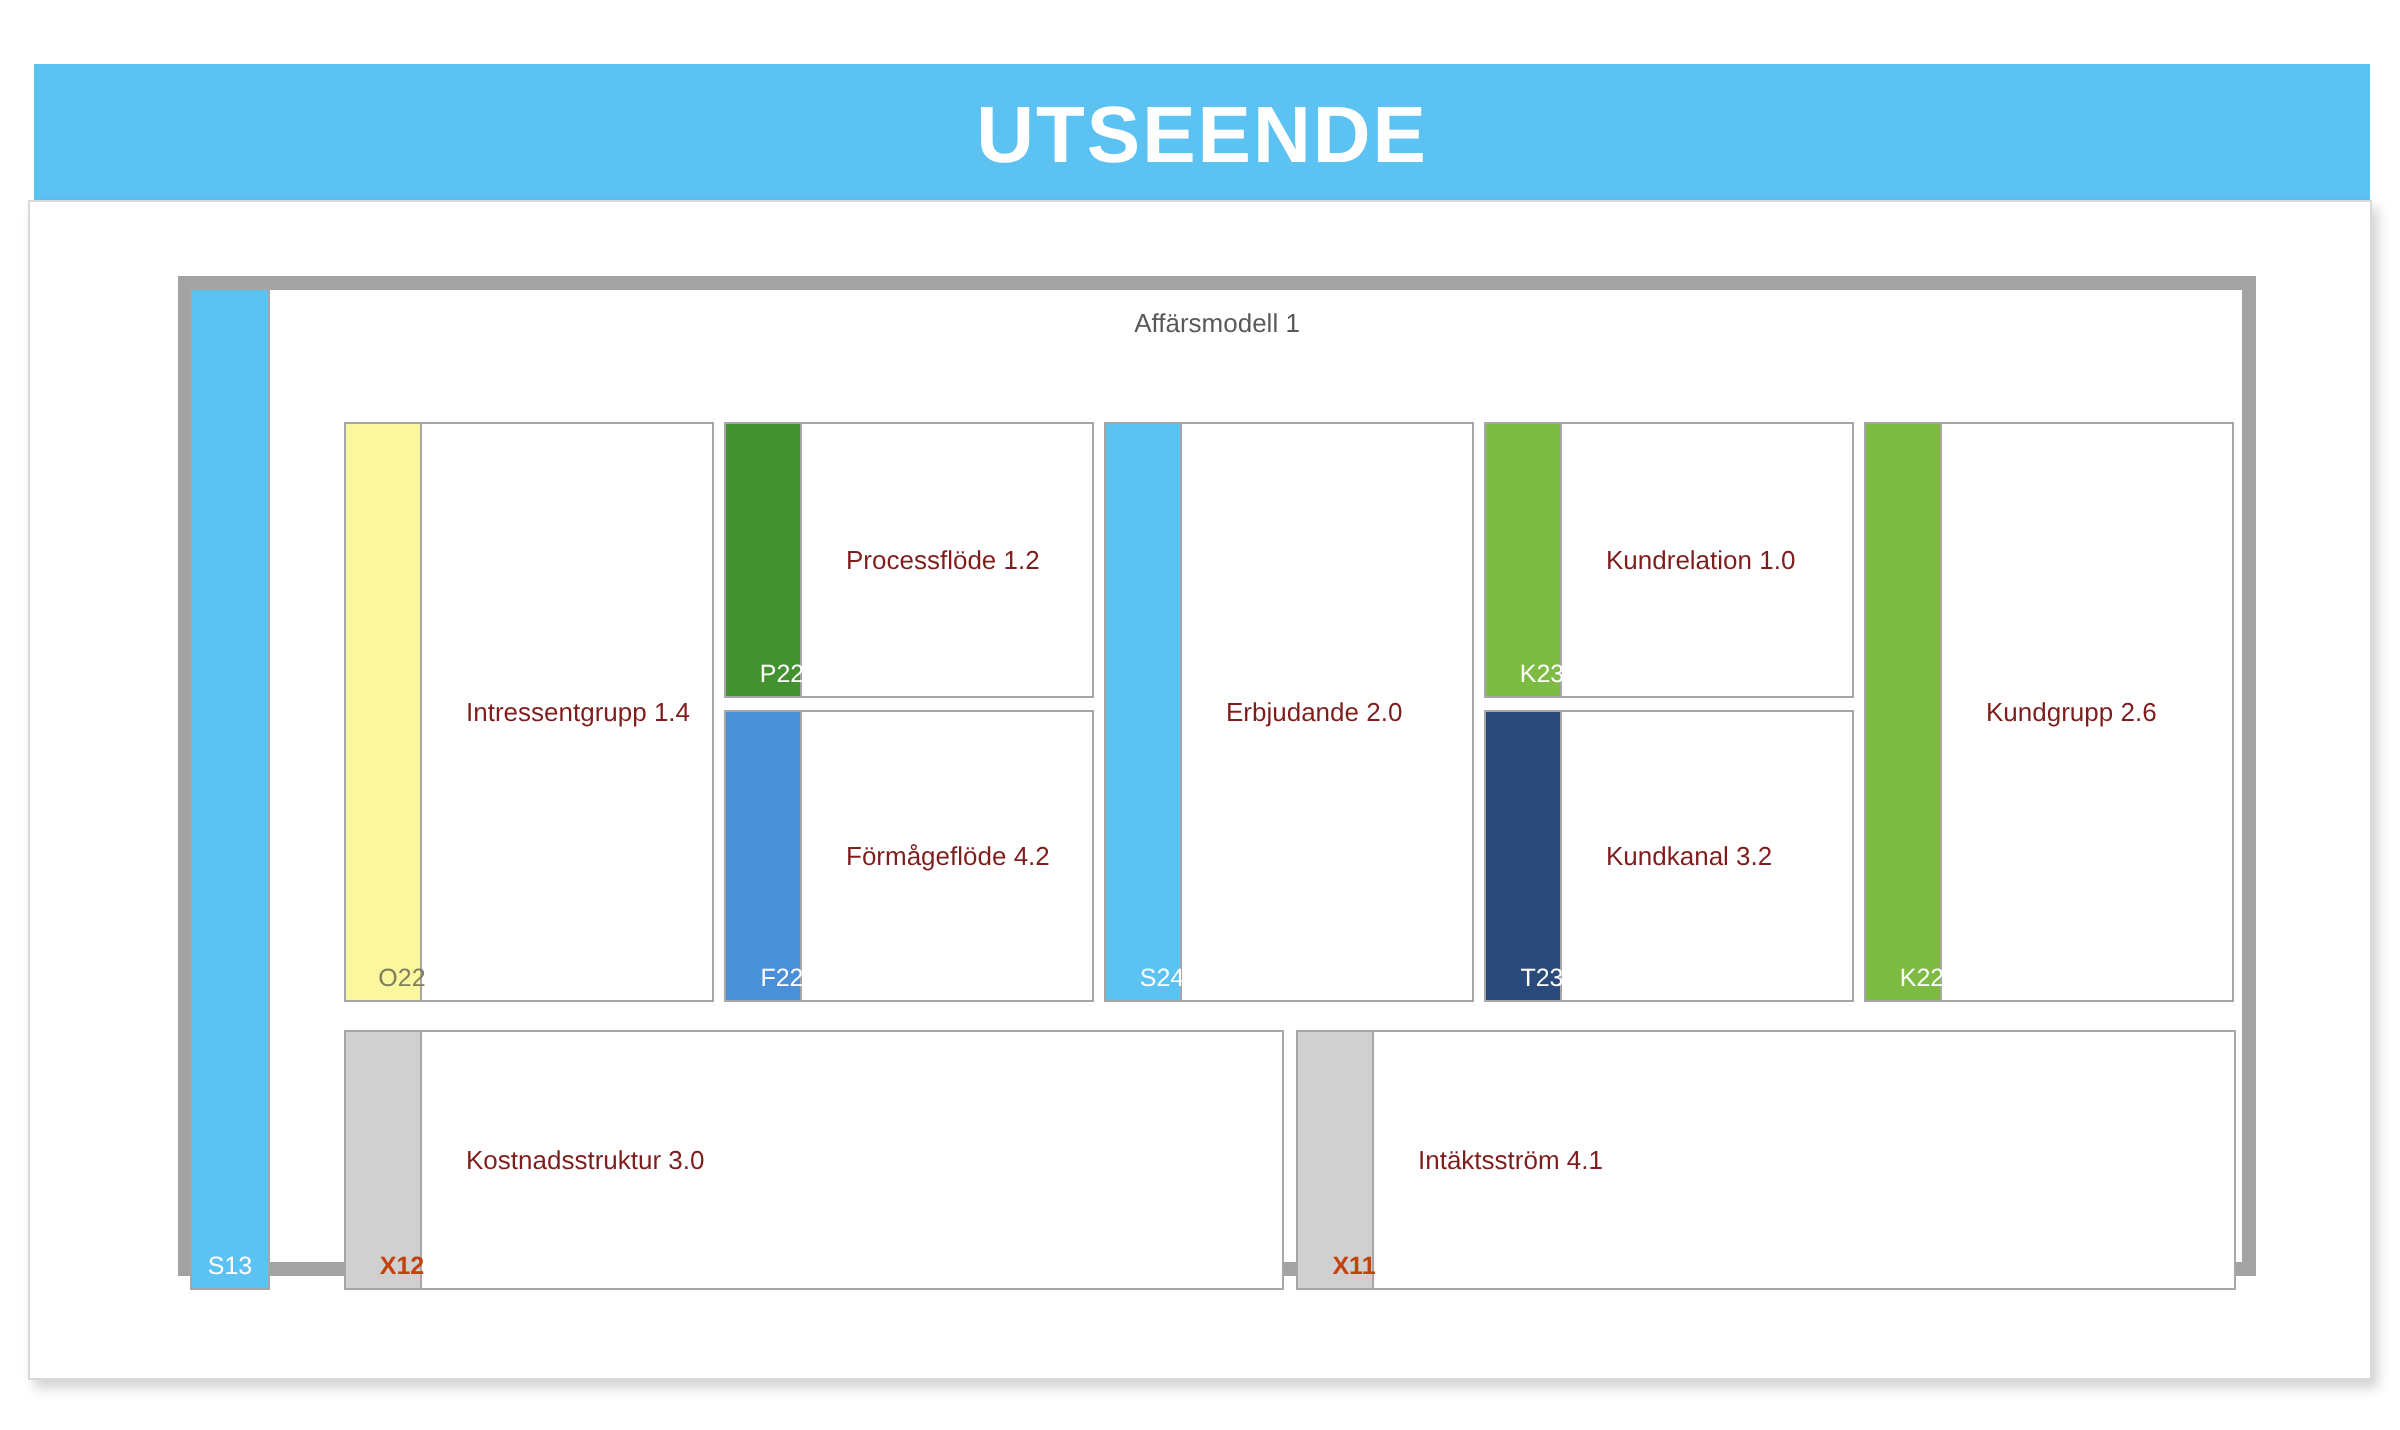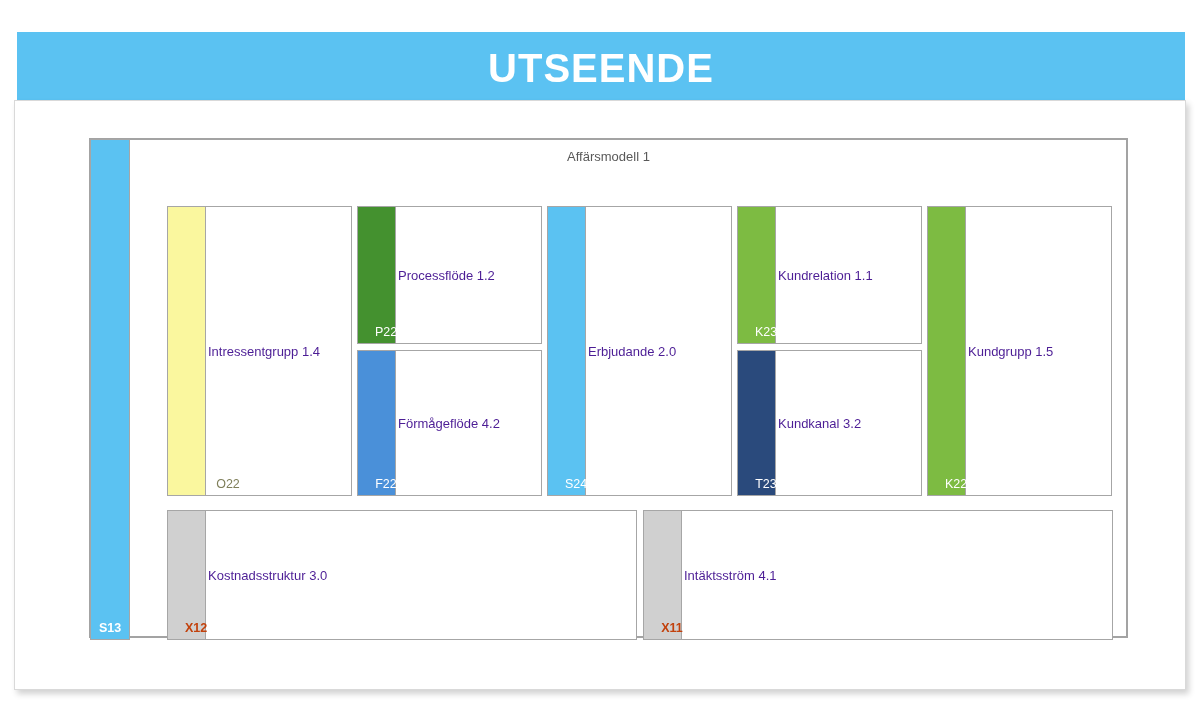--- a/index.html
+++ b/index.html
@@ -47,21 +47,21 @@
     box-shadow: 3px 4px 6px rgba(0,0,0,0.18);
   }
 
   
   .bm-frame {
     position: absolute;
     left: 74px;
     top: 37px;
     width: 1039px;
     height: 500px;
-    border: 2px solid #a3a3a3;
+    border: 7px solid #a3a3a3;
     background: #ffffff;
   }
 
   .bm-title {
     position: absolute;
     top: 9px;
     left: 0;
     width: 100%;
     text-align: center;
     font-size: 13px;
@@ -87,41 +87,40 @@
     position: absolute;
     left: 0;
     bottom: 5px;
     width: 56px;
     text-align: center;
     font-size: 12.5px;
     line-height: 1;
   }
   .card-label {
     position: absolute;
-    left: 40px;
+    left: 60px;
     top: 50%;
     transform: translateY(-50%);
     font-size: 13px;
-    color: #4c1d95;
+    color: #7f1d1d;
     white-space: nowrap;
   }
 
   
   .spine-bar {
     position: absolute;
     border: 1px solid #a6a6a6;
   }
   .spine-bar .card-code {
     width: 100%;
     left: 0;
-    font-weight: bold;
   }
 
   .code-light { color: #ffffff; }
-  .code-dark  { color: #7f7f5a; margin-left: 32px; }
+  .code-dark  { color: #7f7f5a; }
   .code-gray  { color: #c2410c; font-weight: bold; }
 </style>
 </head>
 <body>
 
 <div class="header-banner">
   <div class="header-title">UTSEENDE</div>
 </div>
 
 <div class="slide-panel">
@@ -154,33 +153,33 @@
 
     <div class="card" style="left:456px; top:66px; width:185px; height:290px;">
       <div class="card-spine" style="background:#5BC2F2;"></div>
       <div class="card-code code-light">S24</div>
       <div class="card-label">Erbjudande 2.0</div>
     </div>
 
     <div class="card" style="left:646px; top:66px; width:185px; height:138px;">
       <div class="card-spine" style="background:#7DBB42;"></div>
       <div class="card-code code-light">K23</div>
-      <div class="card-label">Kundrelation 1.1</div>
+      <div class="card-label">Kundrelation 1.0</div>
     </div>
 
     <div class="card" style="left:646px; top:210px; width:185px; height:146px;">
       <div class="card-spine" style="background:#2A4A7C;"></div>
       <div class="card-code code-light">T23</div>
       <div class="card-label">Kundkanal 3.2</div>
     </div>
 
     <div class="card" style="left:836px; top:66px; width:185px; height:290px;">
       <div class="card-spine" style="background:#7DBB42;"></div>
       <div class="card-code code-light">K22</div>
-      <div class="card-label">Kundgrupp 1.5</div>
+      <div class="card-label">Kundgrupp 2.6</div>
     </div>
 
     <div class="card" style="left:76px; top:370px; width:470px; height:130px;">
       <div class="card-spine" style="background:#D0D0D0;"></div>
       <div class="card-code code-gray">X12</div>
       <div class="card-label">Kostnadsstruktur 3.0</div>
     </div>
 
     <div class="card" style="left:552px; top:370px; width:470px; height:130px;">
       <div class="card-spine" style="background:#D0D0D0;"></div>

